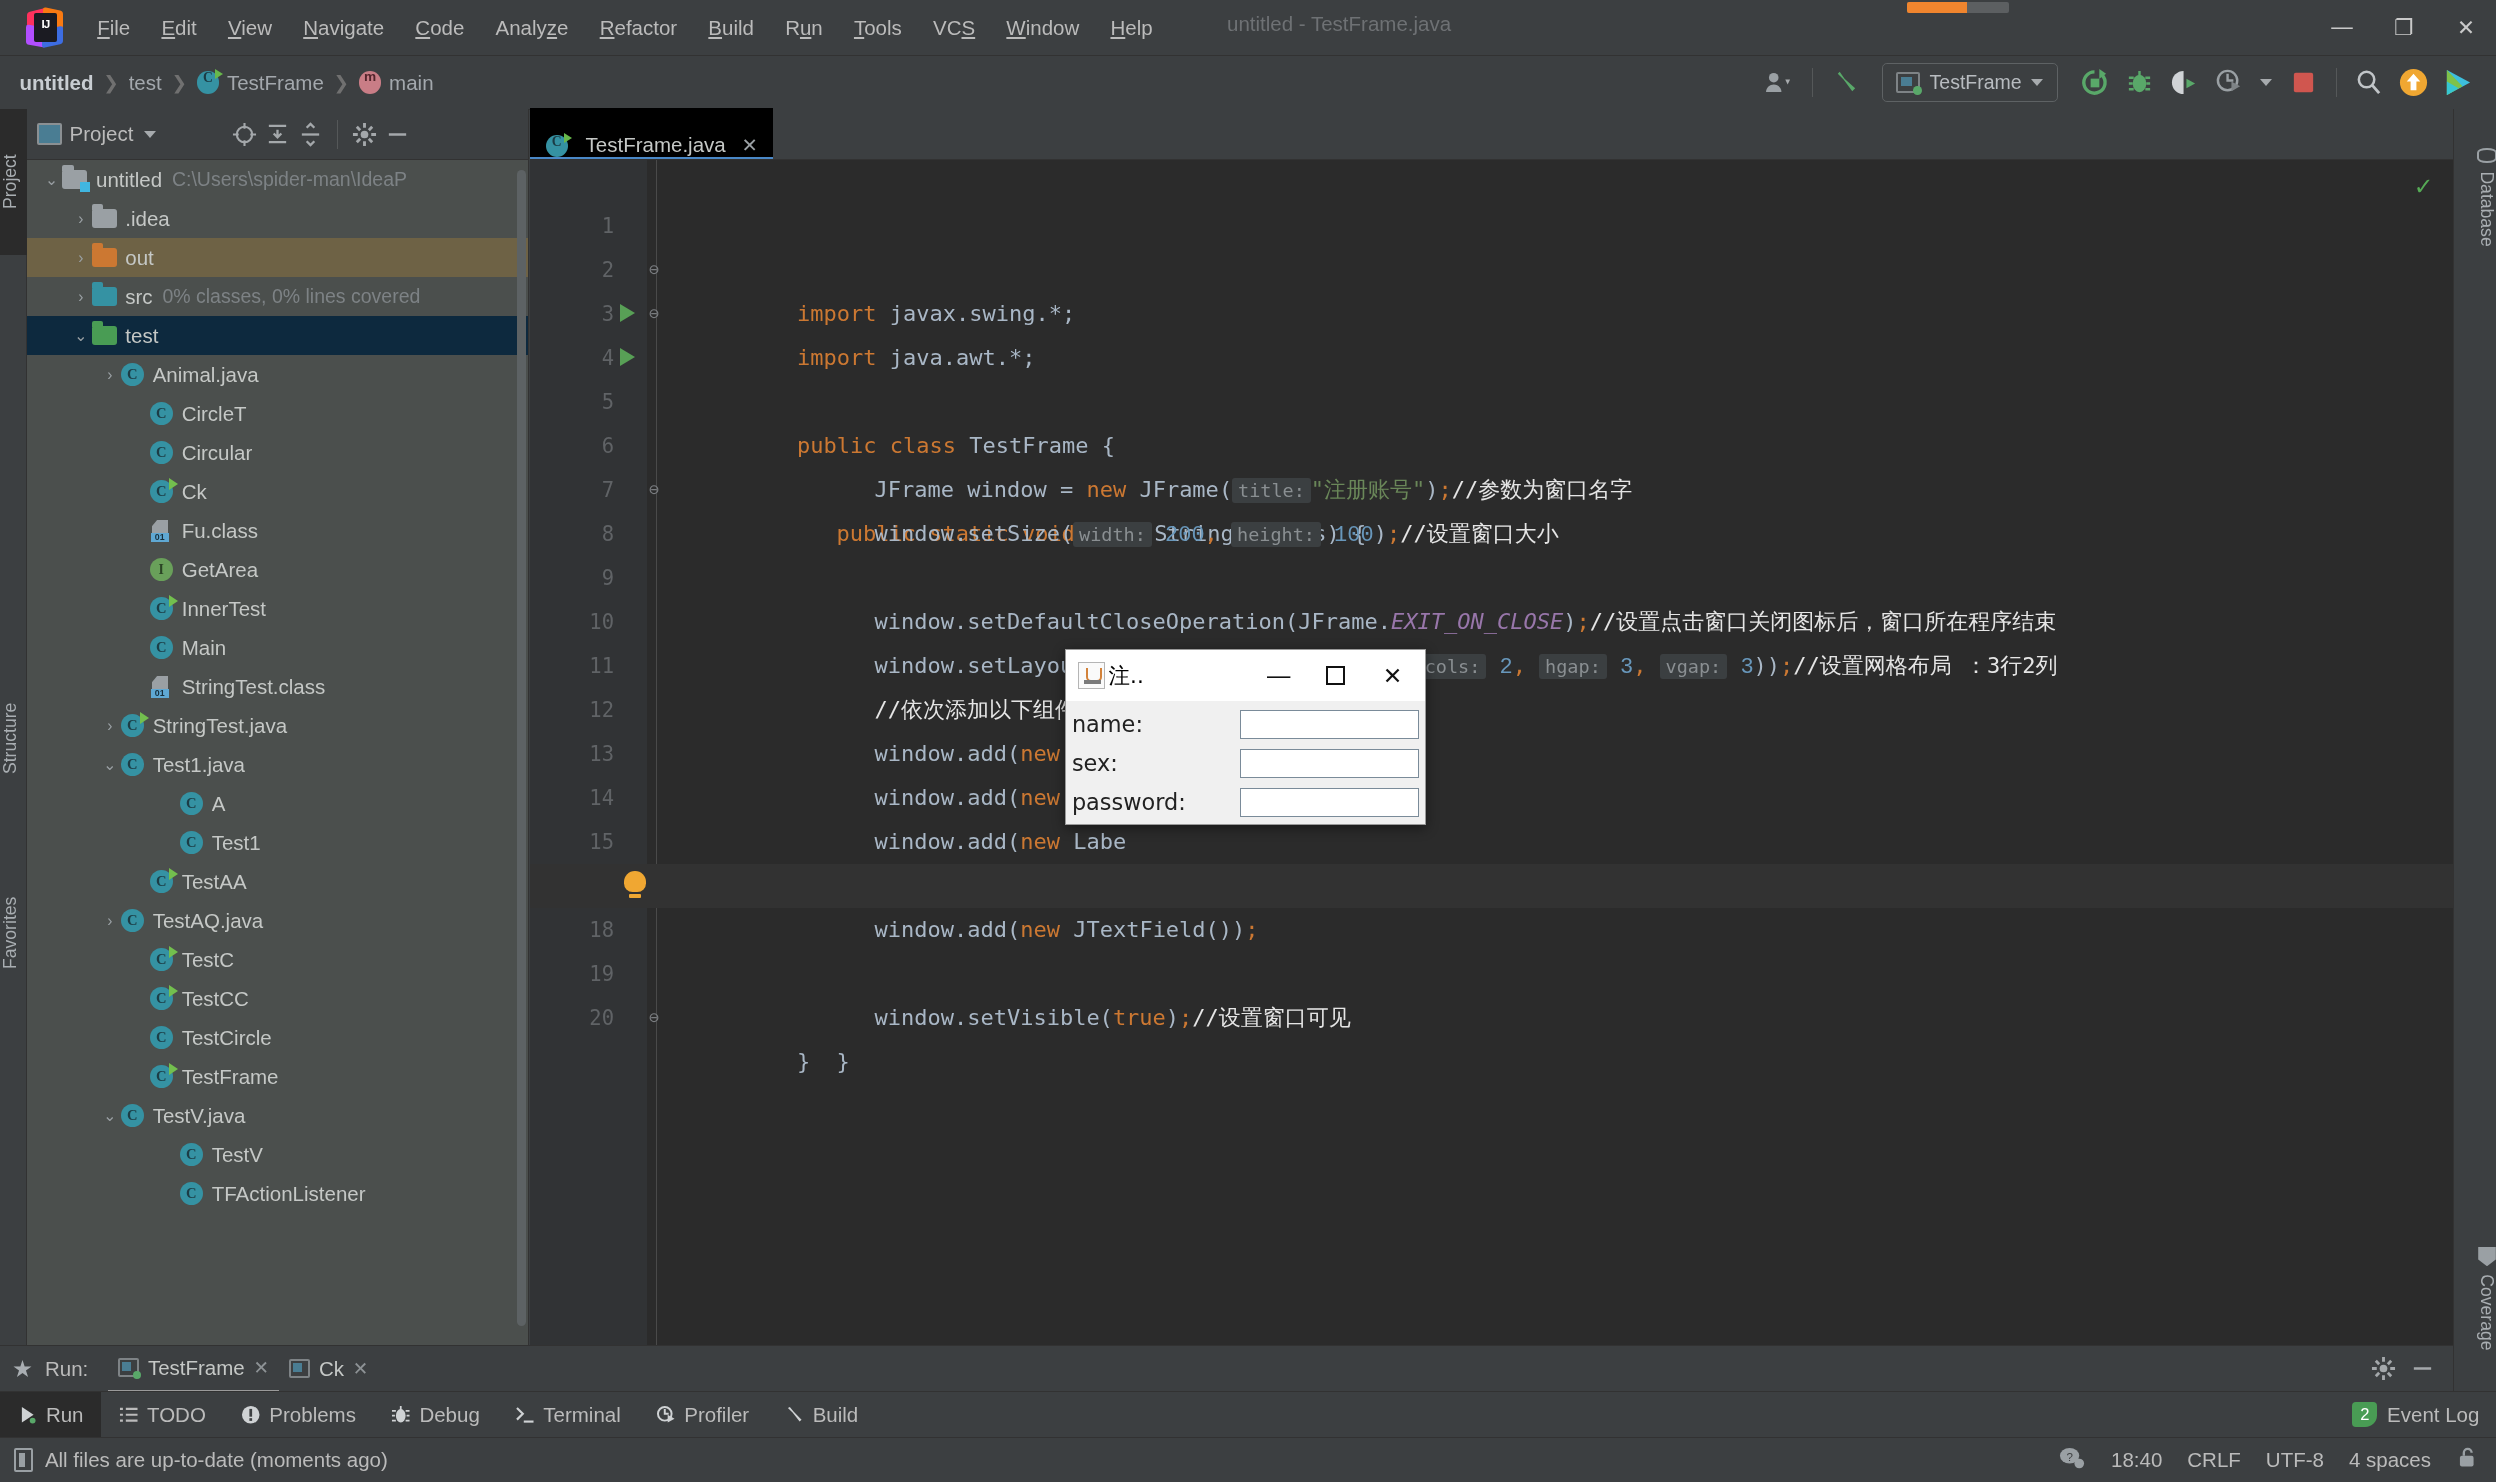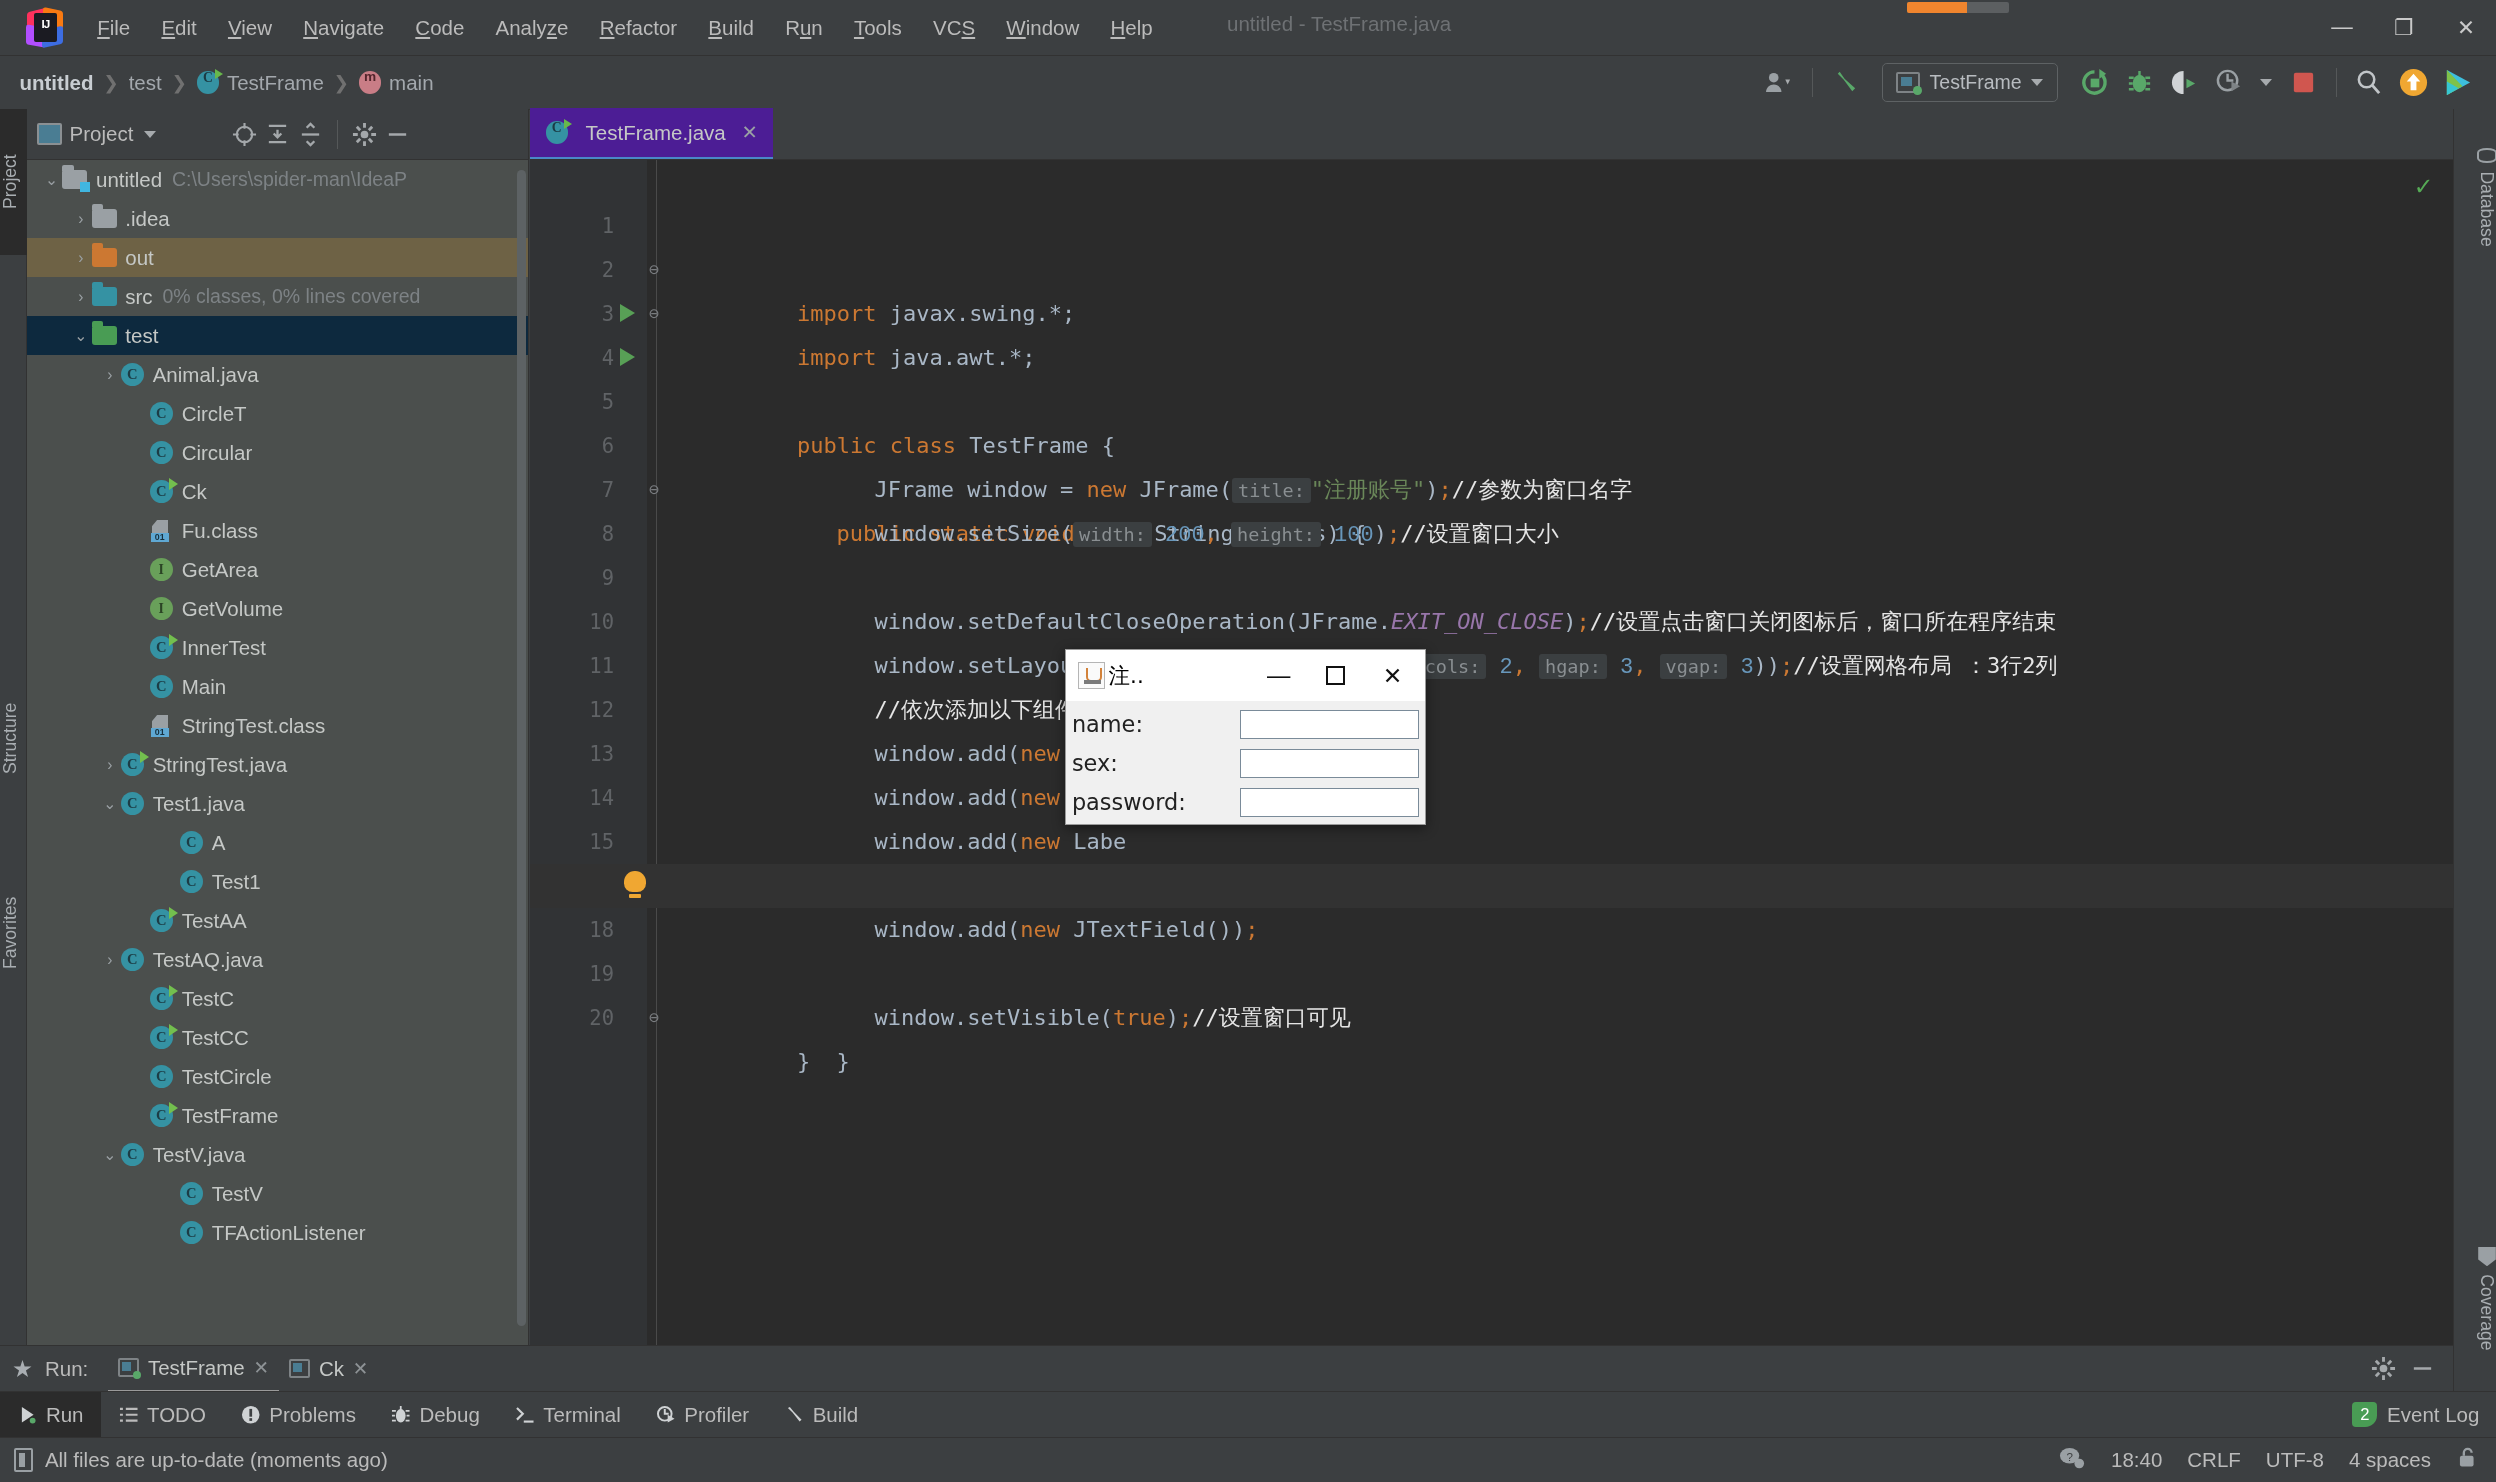--- a/index.html
+++ b/index.html
@@ -123,22 +123,22 @@
   .clsicon{width:23.4px;height:23.4px;flex:none;margin-right:8.8px;position:relative;}
   .clsicon i{position:absolute;left:2px;top:1px;width:16.6px;height:15.6px;background:#9aa0a4;clip-path:polygon(0 100%,100% 100%,100% 0,35% 0,0 45%);}
   .clsicon b{position:absolute;left:1px;bottom:0px;width:18.5px;height:8.8px;background:#5fa8d3;color:#17313f;font-size:8.8px;line-height:8.8px;text-align:center;font-weight:bold;}
   .tdim { color:#7d8285; margin-left:9.8px; font-size:19.5px;}
   .scrollthumb { position:absolute; right:2px; top:9.8px; width:8.8px; height:1156px; background:#5d6264; border-radius:4.9px; }
 
   
   .editorwrap { position:absolute; left:530px; top:109px; right:44px; bottom:137px; background:#2b2b2b; }
   .tabbar { height:51px; background:#3c3f41; display:flex; align-items:flex-end; border-bottom:1px solid #323232;}
   .etab {
-    display:flex;align-items:center;gap:9.8px;height:51px;padding:0 15.6px;
-    background:#4c1d95; color:#c5c8c6; font-size:20.5px; border-bottom:2.9px solid #4a88c7;
+    display:flex;align-items:flex-end;gap:9.8px;height:51px;padding:0 15.6px;
+    background:#000000; color:#c5c8c6; font-size:20.5px; border-bottom:2.9px solid #4a88c7;
   }
   .etab .x { color:#9aa0a4; font-size:19.5px; margin-left:5.9px; }
   .code {
     position:absolute; top:51px; left:0; right:0; bottom:0; background:#2b2b2b;
     font-family:"DejaVu Sans Mono","Liberation Mono",monospace; font-size:22px; overflow:hidden;
   }
   .gutter { position:absolute; left:0; top:0; width:117px; bottom:0; background:#313335; }
   .lines { position:absolute; left:0; top:0; right:0; bottom:0; }
   .ln {
     position:relative; height:44px; line-height:44px; white-space:pre; color:#a9b7c6; padding-left:117px;
@@ -455,26 +455,20 @@
               <i></i>
               <b>01</b>
             </span>
             <span>Fu.class</span>
           </div>
           <div class="trow">
             <span style="width:101px;flex:none"></span>
             <span class="chev"></span>
             <span class="iicon"></span>
             <span>GetArea</span>
-          </div>
-          <div class="trow">
-            <span style="width:101px;flex:none"></span>
-            <span class="chev"></span>
-            <span class="iicon"></span>
-            <span>GetVolume</span>
           </div>
           <div class="trow">
             <span style="width:101px;flex:none"></span>
             <span class="chev"></span>
             <span class="cicon runnable"></span>
             <span>InnerTest</span>
           </div>
           <div class="trow">
             <span style="width:101px;flex:none"></span>
             <span class="chev"></span>

